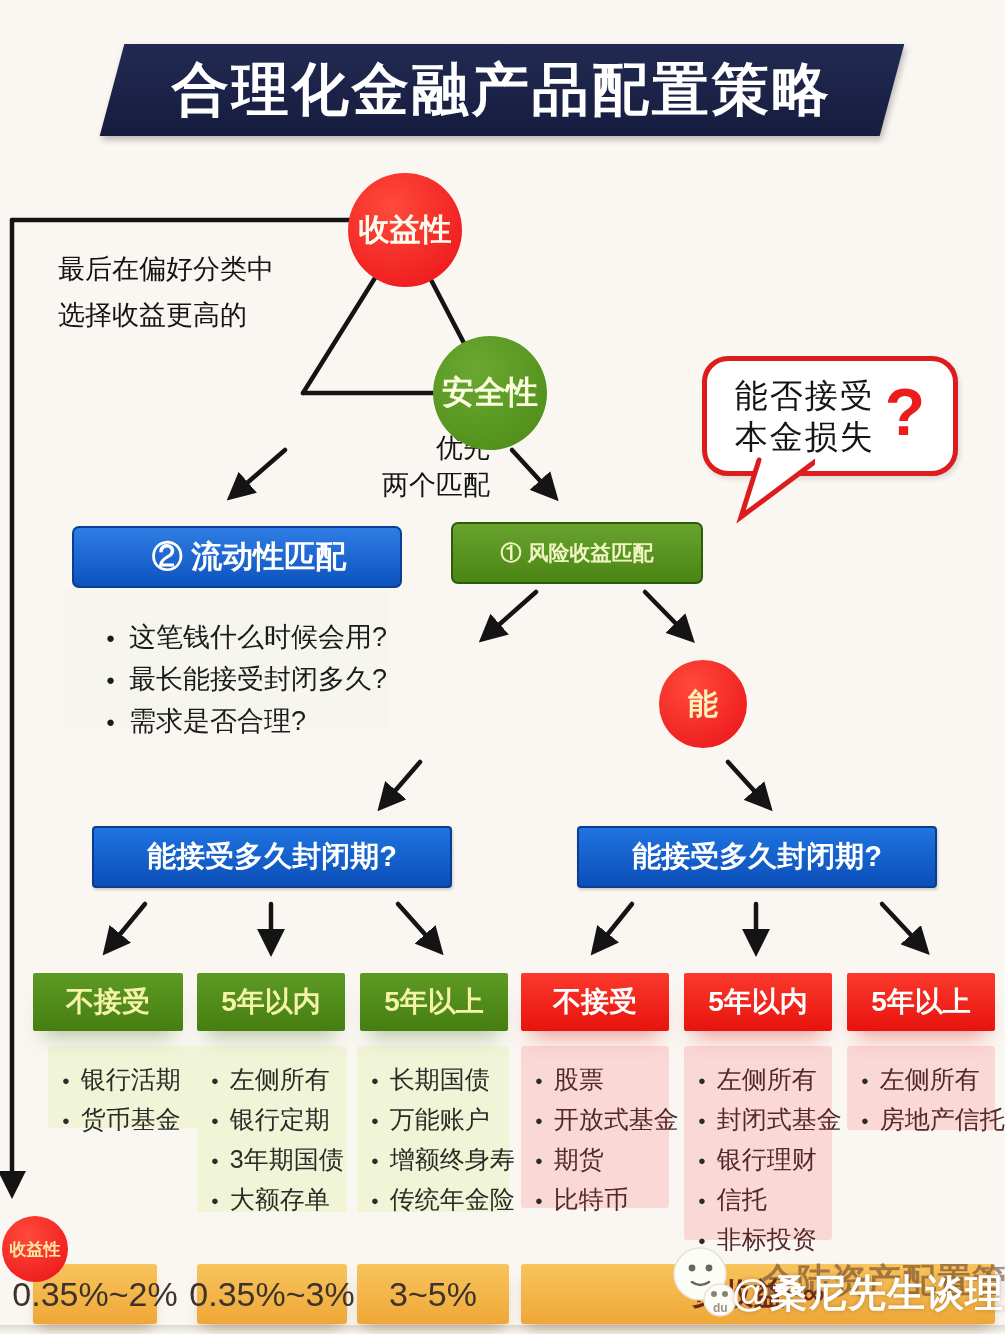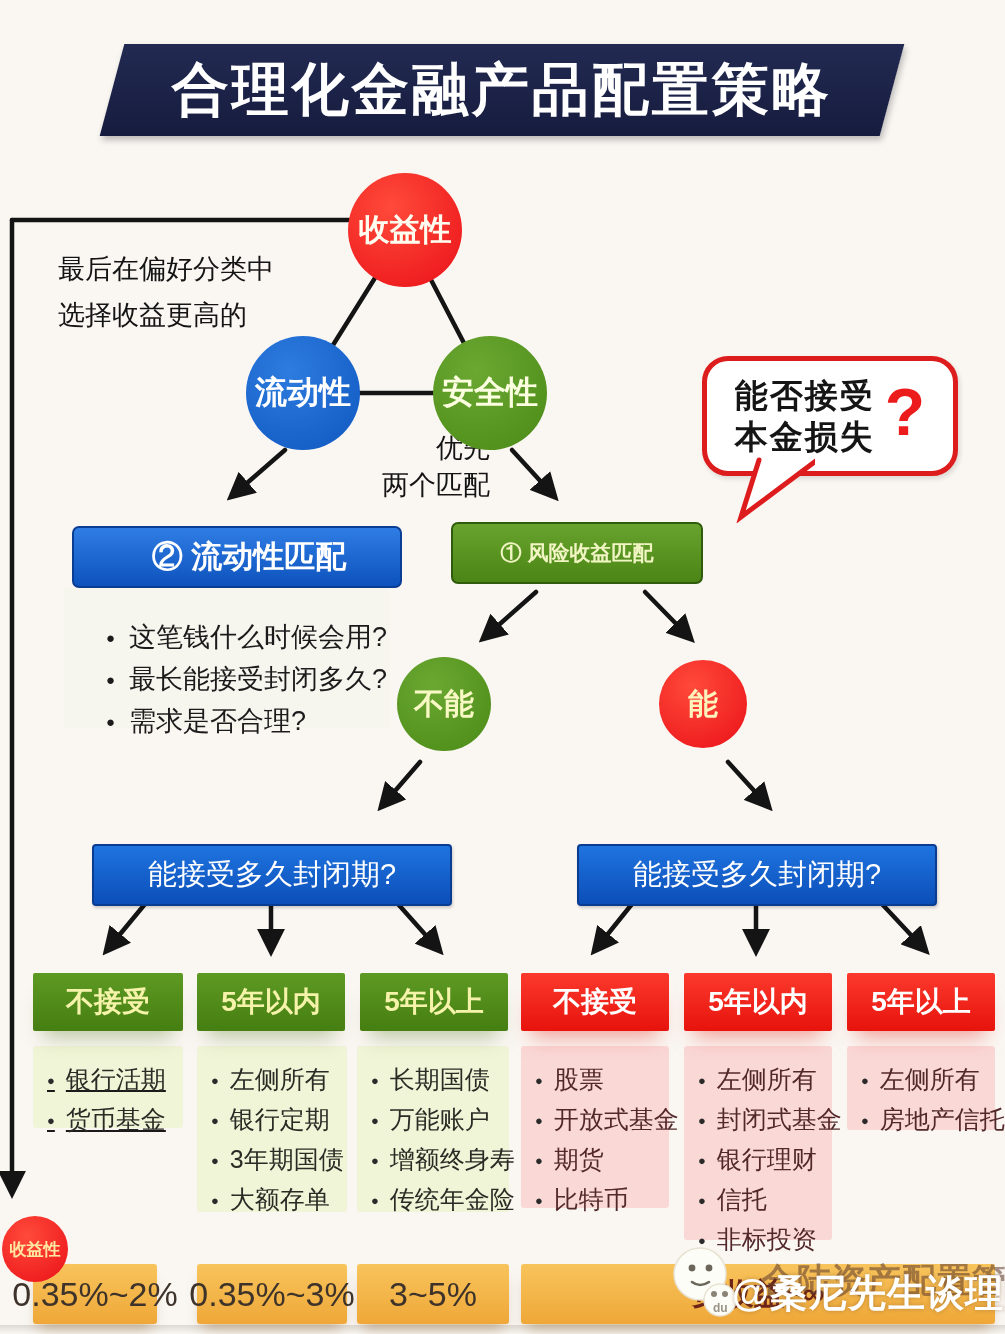--- a/index.html
+++ b/index.html
@@ -44,21 +44,21 @@
   .priority{position:absolute;left:320px;top:430px;width:170px;text-align:right;
     font-size:27px;line-height:37px;color:#141414;}
 
   
   .bubble{
     position:absolute;left:702px;top:356px;width:246px;height:110px;z-index:4;
     background:#fff;border:5px solid #dd1d1d;border-radius:26px;
     box-shadow:2px 3px 5px rgba(0,0,0,.12);
     display:flex;align-items:center;justify-content:center;gap:10px;
   }
-  .bubble .btxt{font-size:33px;font-weight:700;color:#151515;line-height:41px;letter-spacing:2px;}
+  .bubble .btxt{font-size:33px;font-weight:400;color:#151515;line-height:41px;letter-spacing:2px;}
   .bubble .qmark{font-size:66px;font-weight:900;color:#ed1c1c;line-height:60px;transform:translateY(-4px);}
   .bubble .tail{position:absolute;left:22px;top:96px;}
 
   .matchbox{
     position:absolute;height:58px;border-radius:7px;z-index:3;
     display:flex;align-items:center;justify-content:center;
     font-weight:bold;white-space:nowrap;
   }
   .mb-liquid{left:72px;top:526px;width:302px;font-size:31px;color:#fff;
     background:linear-gradient(180deg,#2f7de4,#0d52bd);border:2px solid #0a3e94;padding-left:24px;}
@@ -68,24 +68,24 @@
 
   .qpanel{
     position:absolute;left:64px;top:588px;width:326px;height:132px;z-index:2;
     background:#f6f5ee;border-radius:4px;padding:8px 0 0 0;
   }
   .qpanel ul{list-style:none;margin:16px;padding:8px 0 0 26px;}
   .qpanel li{font-size:27px;color:#1b1b1b;line-height:34px;margin-bottom:7px;white-space:nowrap;}
   .qpanel li::before{content:"●";font-size:15px;vertical-align:3px;margin-right:14px;}
 
   .durhdr{
-    position:absolute;top:844px;width:356px;height:58px;z-index:3;border-radius:4px;
+    position:absolute;top:826px;width:356px;height:58px;z-index:3;border-radius:4px;
     background:linear-gradient(180deg,#1f74e0,#0c4eb8);border:2px solid #0a3c92;
     display:flex;align-items:center;justify-content:center;
-    color:#fff;font-size:29px;font-weight:normal;white-space:nowrap;
+    color:#fff;font-size:29px;font-weight:bold;white-space:nowrap;
     box-shadow:1px 2px 3px rgba(0,0,0,.18);
   }
   .dh-left{left:92px;}
   .dh-right{left:577px;}
 
   .cathdr{
     position:absolute;top:973px;height:58px;z-index:3;border-radius:2px;
     display:flex;align-items:center;justify-content:center;
     font-size:28px;font-weight:bold;white-space:nowrap;
   }
@@ -159,23 +159,20 @@
   </div>
 
   <div class="note">
     <div>最后在偏好分类中</div>
     <div>选择收益更高的</div>
   </div>
 
   <div class="circle c-red c-profit">
     <span>收益性</span>
   </div>
-  <div class="circle c-blue c-liquid">
-    <span>流动性</span>
-  </div>
   <div class="circle c-green c-safety">
     <span>安全性</span>
   </div>
 
   <div class="priority">
     <div>优先</div>
     <div>两个匹配</div>
   </div>
 
   <div class="bubble">
@@ -193,34 +190,33 @@
   <div class="matchbox mb-risk">① 风险收益匹配</div>
 
   <div class="qpanel">
     <ul>
       <li>这笔钱什么时候会用?</li>
       <li>最长能接受封闭多久?</li>
       <li>需求是否合理?</li>
     </ul>
   </div>
 
-  <div class="circle c-green c-cannot">不能</div>
   <div class="circle c-red c-can">能</div>
 
   <div class="durhdr dh-left">能接受多久封闭期?</div>
   <div class="durhdr dh-right">能接受多久封闭期?</div>
 
   <div class="cathdr cat-green" style="left:33px;width:150px;">不接受</div>
   <div class="cathdr cat-green" style="left:197px;width:148px;">5年以内</div>
   <div class="cathdr cat-green" style="left:360px;width:148px;">5年以上</div>
   <div class="cathdr cat-red" style="left:521px;width:148px;">不接受</div>
   <div class="cathdr cat-red" style="left:684px;width:148px;">5年以内</div>
   <div class="cathdr cat-red" style="left:847px;width:148px;">5年以上</div>
 
-  <div class="plist pl-yellow" style="left:33px;width:150px;height:82px;text-decoration:underline;">
+  <div class="plist pl-yellow" style="left:48px;width:150px;height:82px;">
     <ul>
       <li>银行活期</li>
       <li>货币基金</li>
     </ul>
   </div>
   <div class="plist pl-yellow" style="left:197px;width:150px;height:166px;">
     <ul>
       <li>左侧所有</li>
       <li>银行定期</li>
       <li>3年期国债</li>

